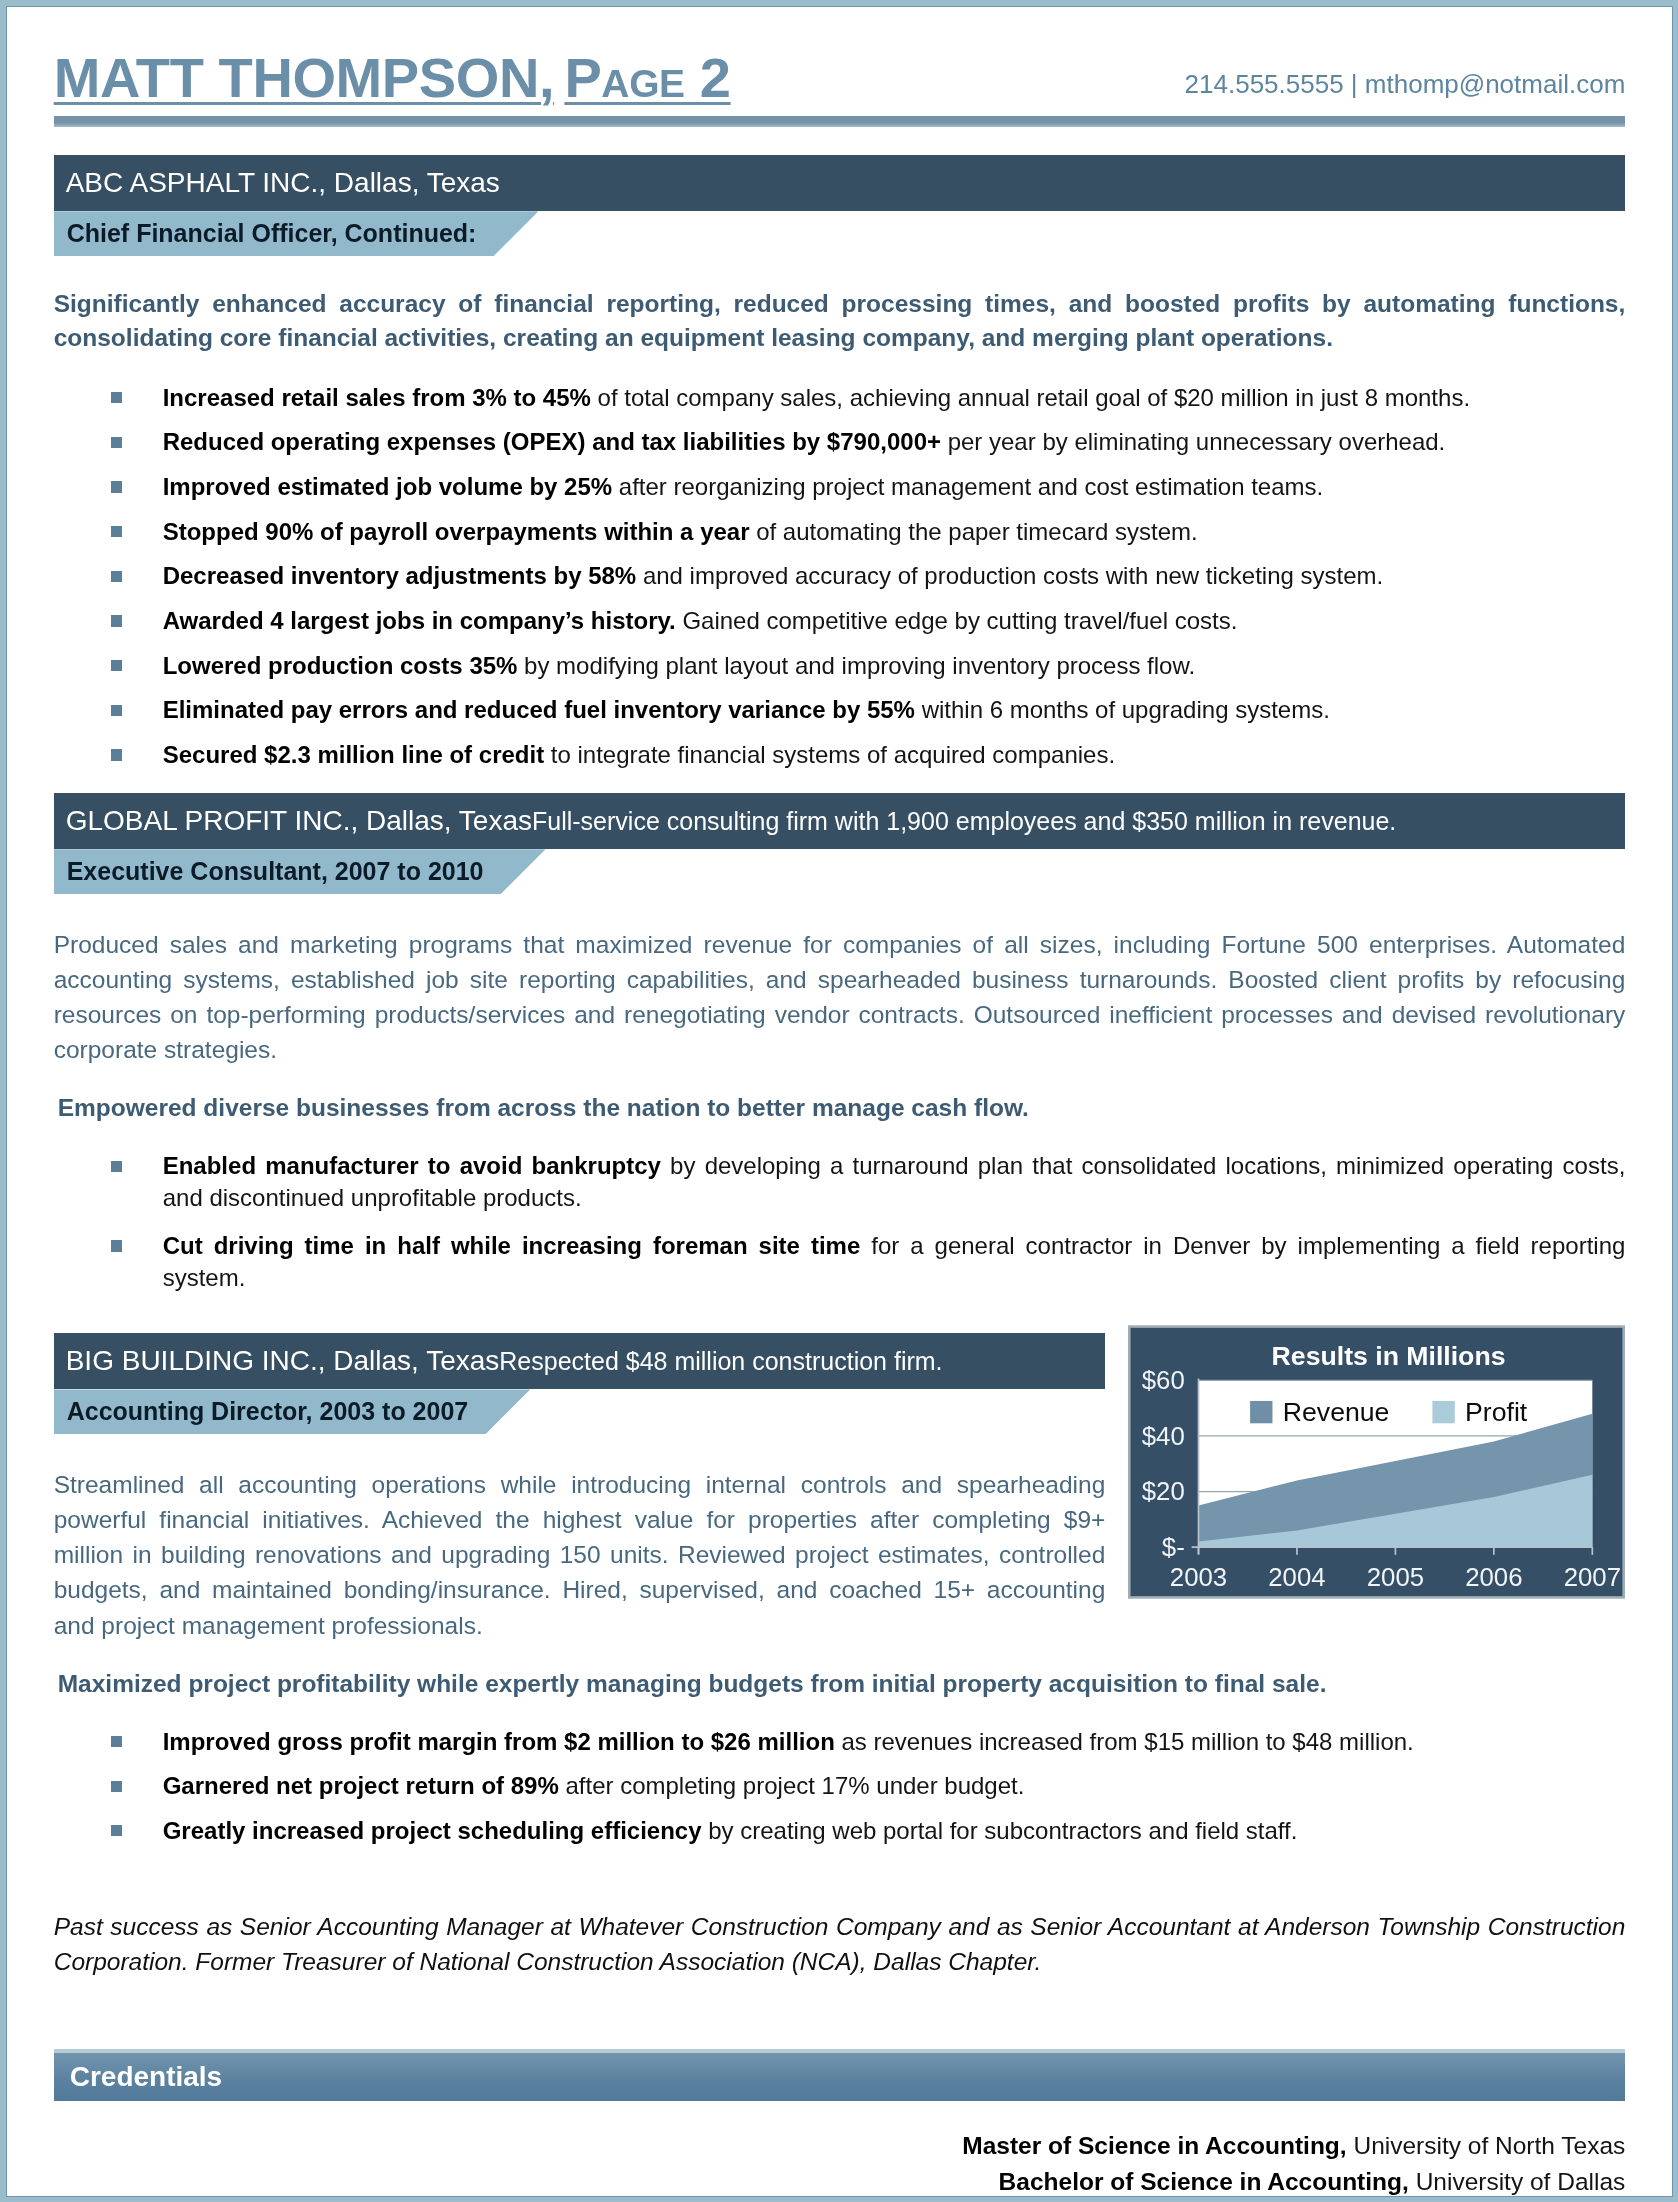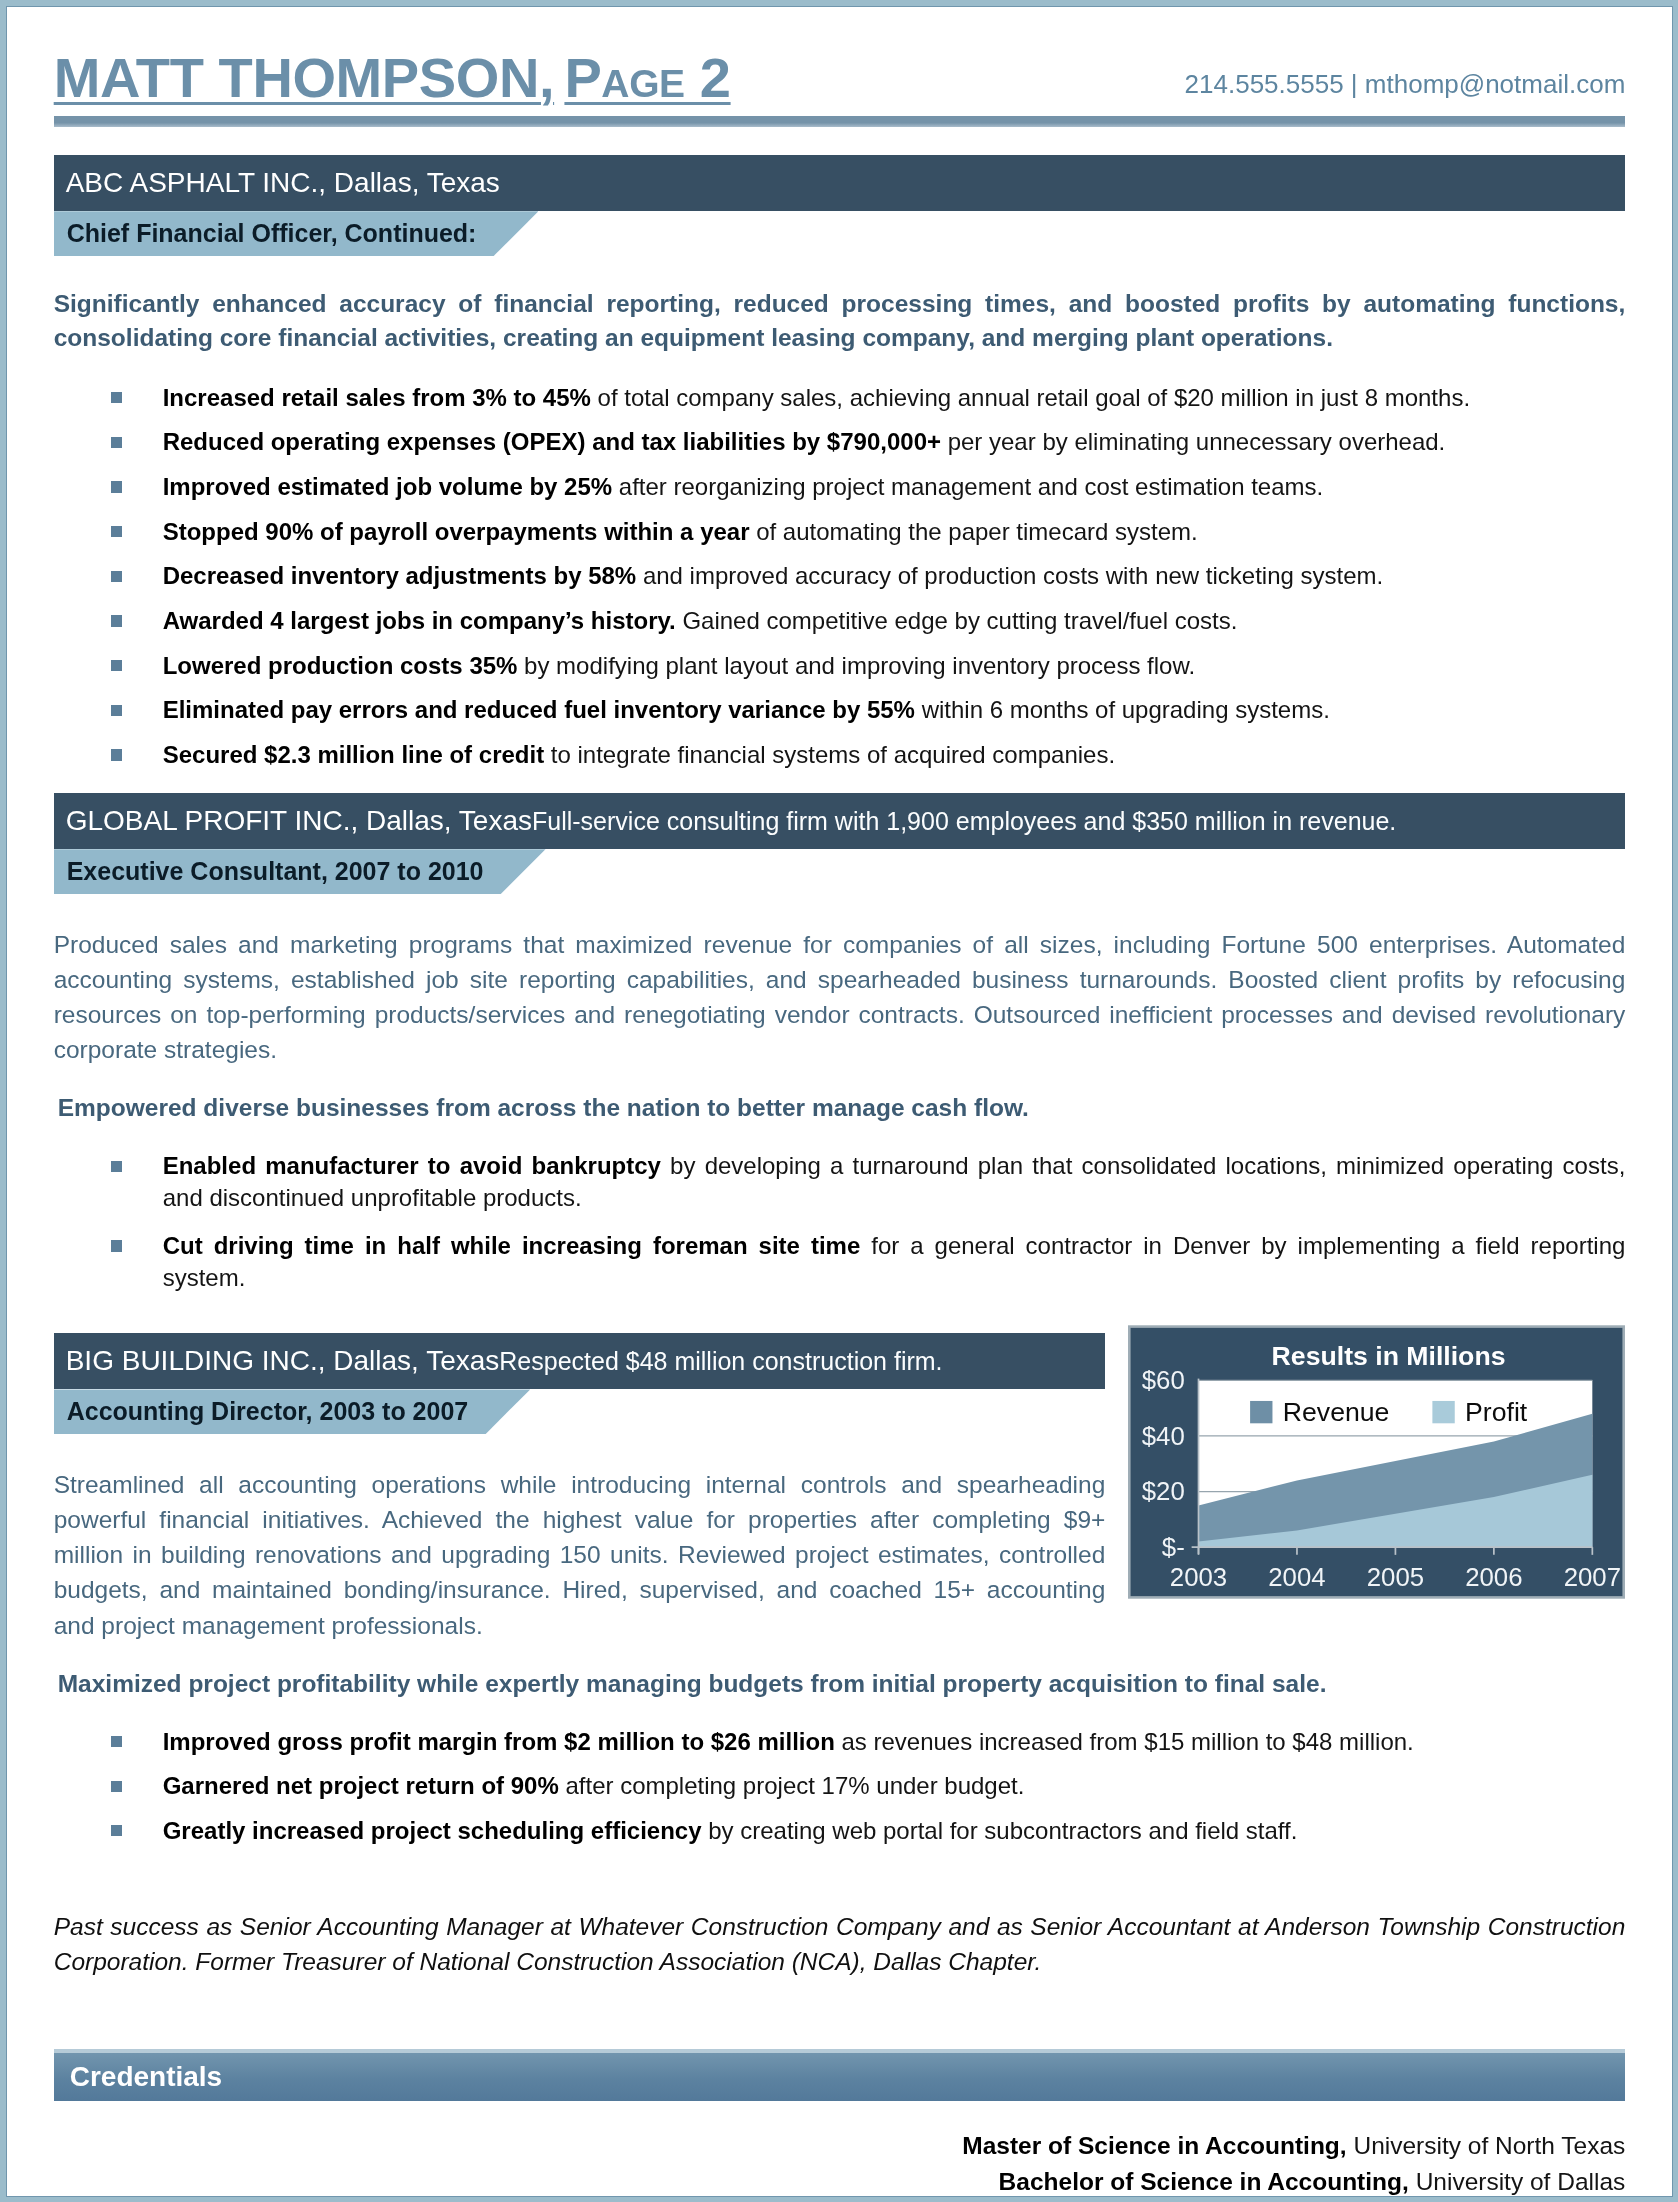--- a/index.html
+++ b/index.html
@@ -171,21 +171,21 @@
             <text x="180" y="111" fill="#0c0c0c" font-size="31">Revenue</text>
             <rect x="354" y="88" width="26" height="26" fill="#a9cbda"></rect>
             <text x="392" y="111" fill="#0c0c0c" font-size="31">Profit</text>
           </svg></div>
     </div>
     <p class="lead-line">Maximized project profitability while expertly managing budgets from initial property acquisition to final sale.</p>
     <ul class="bullets">
 
         <li><span class="bullet-sq"></span><span class="lead">Improved gross profit margin from $2 million to $26 million</span><span class="rest"> as revenues increased from $15 million to $48 million.</span></li>
 
-        <li><span class="bullet-sq"></span><span class="lead">Garnered net project return of 90%</span><span class="rest"> after completing project 17% under budget.</span></li>
+        <li><span class="bullet-sq"></span><span class="lead">Garnered net project return of 89%</span><span class="rest"> after completing project 17% under budget.</span></li>
 
         <li><span class="bullet-sq"></span><span class="lead">Greatly increased project scheduling efficiency</span><span class="rest"> by creating web portal for subcontractors and field staff.</span></li>
       </ul>
   </div>
 
   <p class="italic-note">Past success as Senior Accounting Manager at Whatever Construction Company and as Senior Accountant at Anderson Township Construction Corporation. Former Treasurer of National Construction Association (NCA), Dallas Chapter.</p>
 
   <div class="credentials-bar">
     <span>Credentials</span>
   </div>

